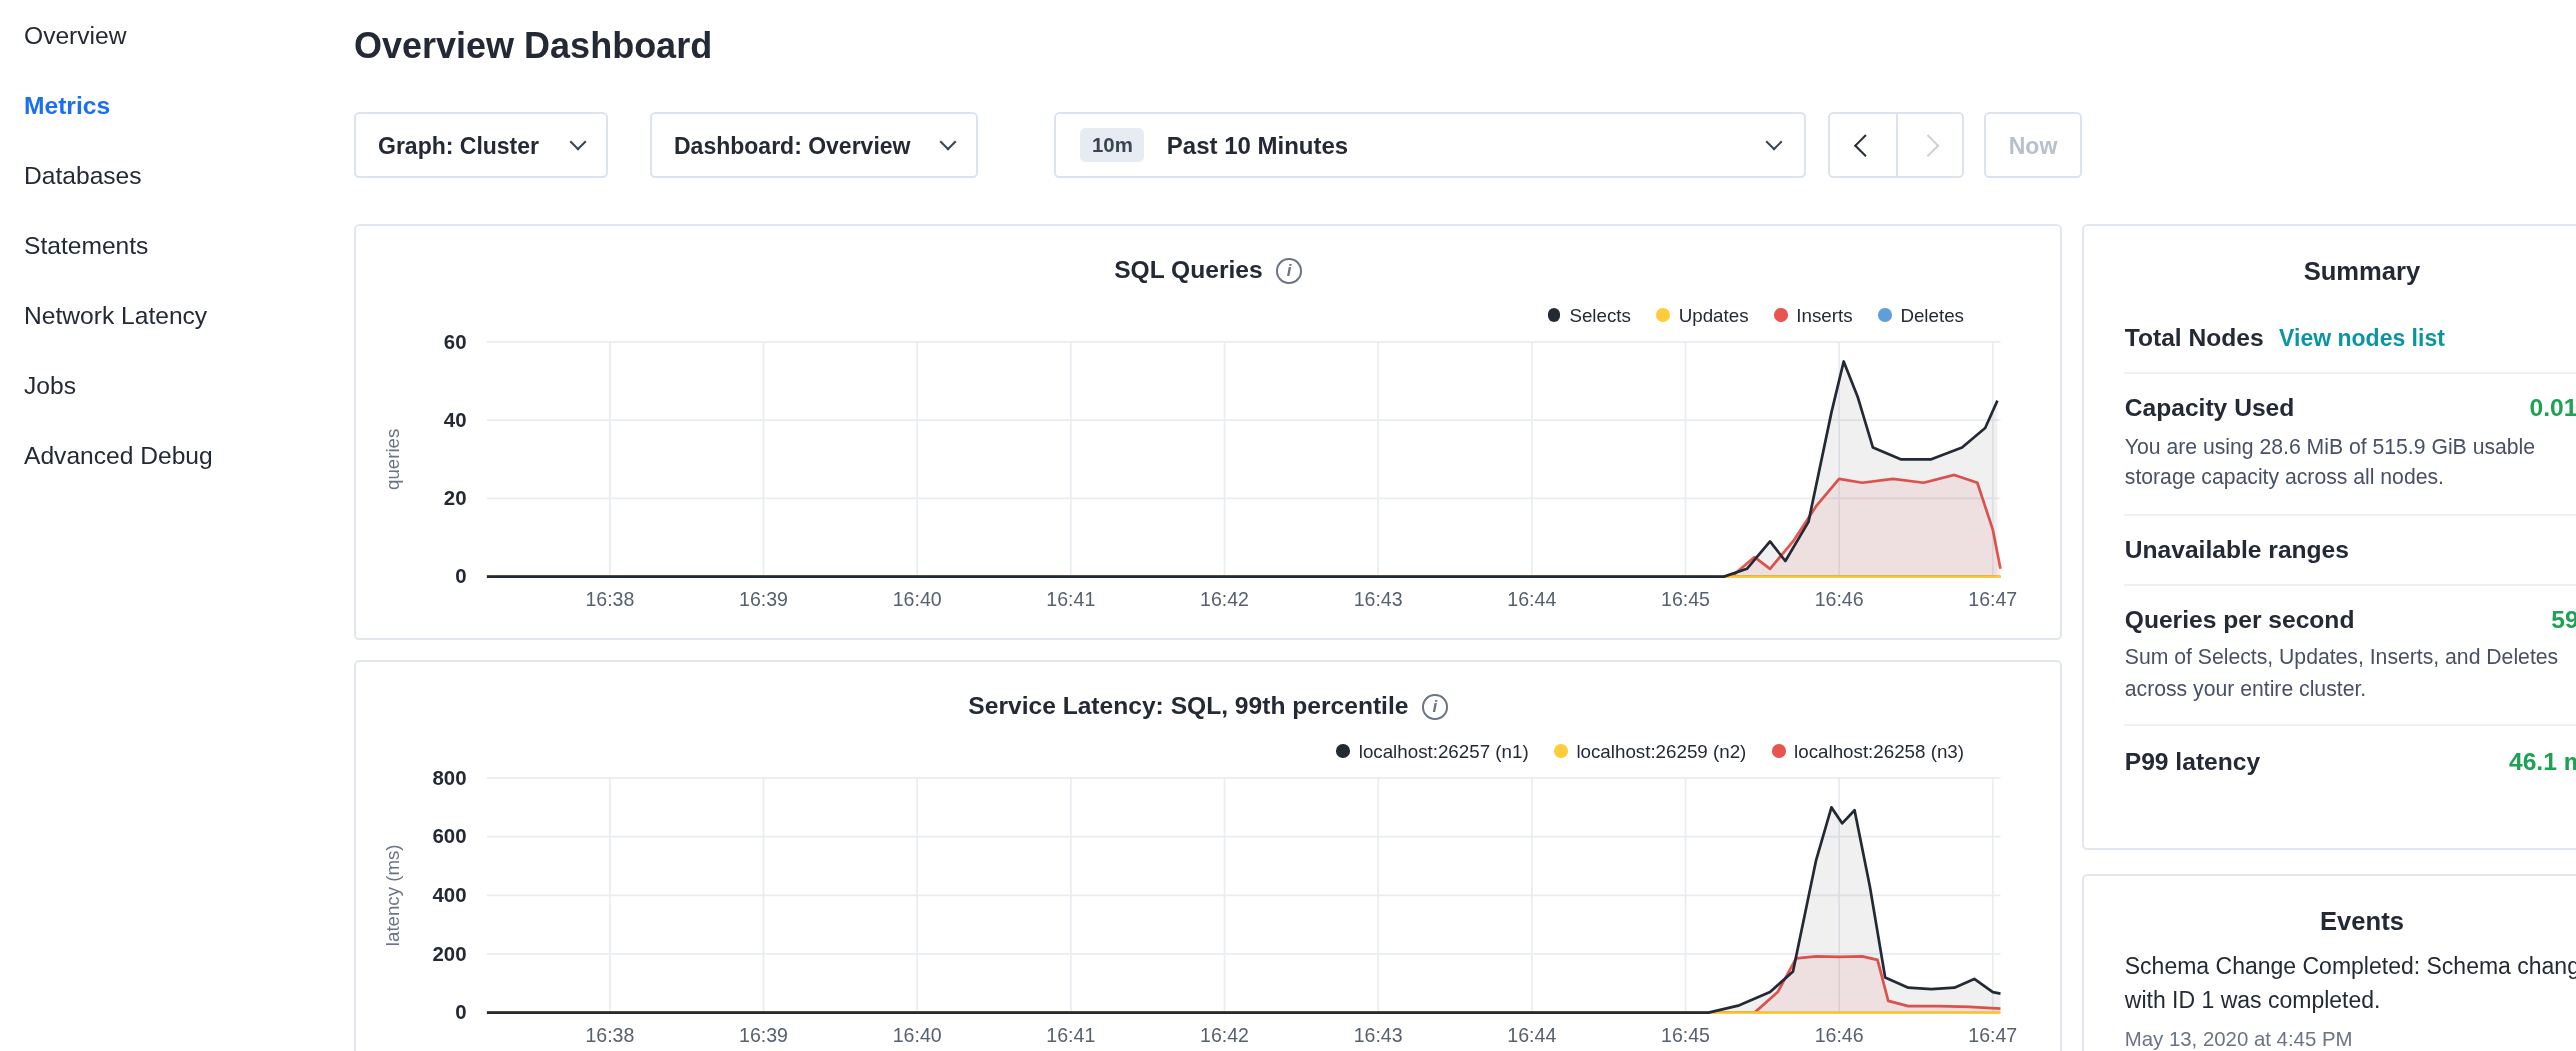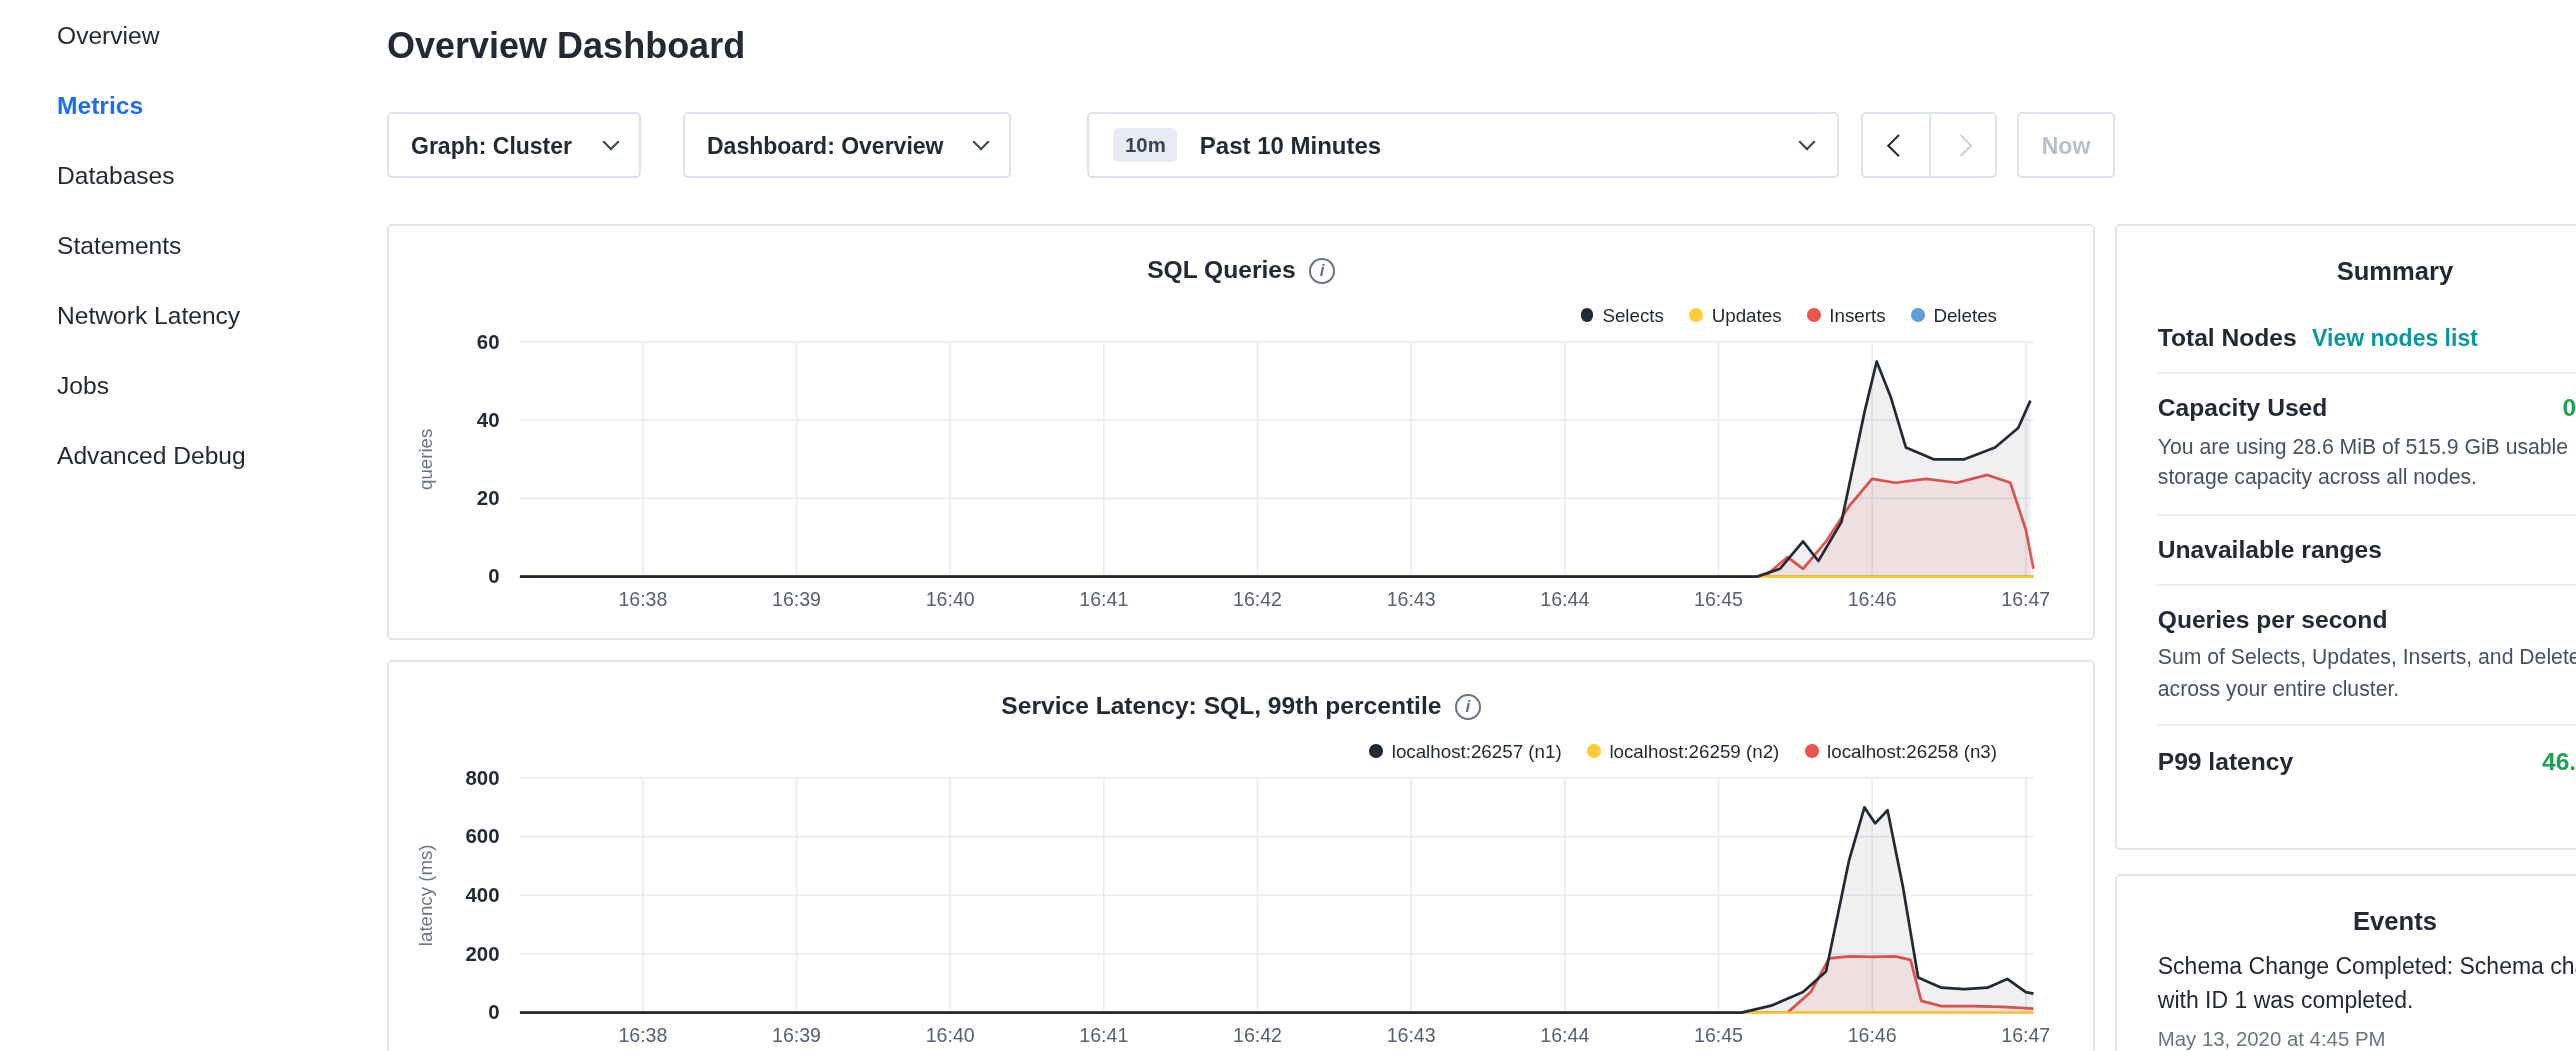--- a/index.html
+++ b/index.html
@@ -1,18 +1,18 @@
 <!DOCTYPE html>
 <html style="font-size:13.6px"><head>
 <meta charset="utf-8">
 <style>
   * { margin:0; padding:0; box-sizing:border-box; }
   html,body { background:#fff; }
   body { font-family:"Liberation Sans", sans-serif; color:#242a35; }
-  .stage { width:2576px; height:1051px; overflow:hidden; position:relative;padding-left:33px; }
+  .stage { width:2576px; height:1051px; overflow:hidden; position:relative; }
   .viewport { width:1288px; height:526px; transform:scale(2); transform-origin:0 0;
               position:relative; background:#ffffff; overflow:hidden; }
 
   
   .sidebar { position:absolute; left:0; top:0; width:163px; height:526px; background:#fff; }
   .nav-item { height:35px; display:flex; align-items:center; padding-left:12px;
               font-size:12.3px; color:#242a35; cursor:pointer; }
   .nav-item.active { color:#1b6ff2; font-weight:700; }
 
   

